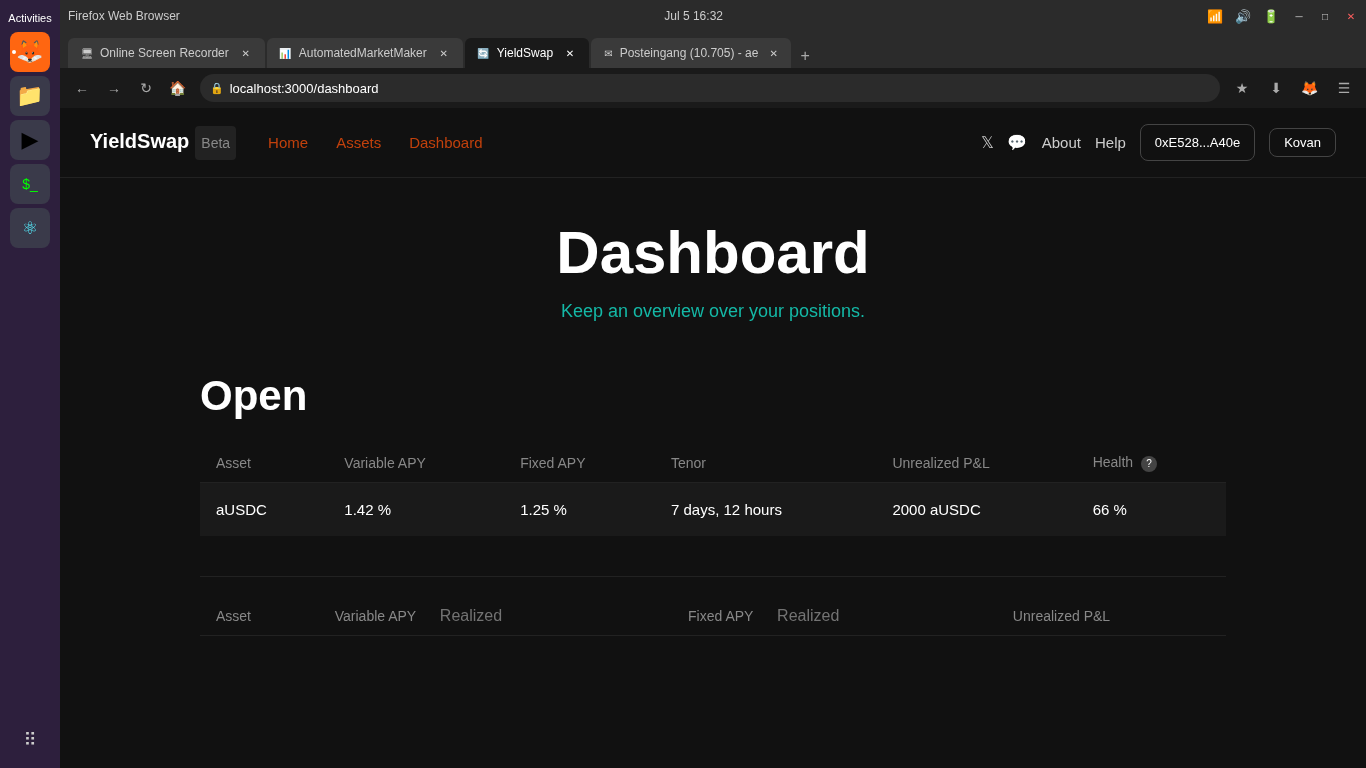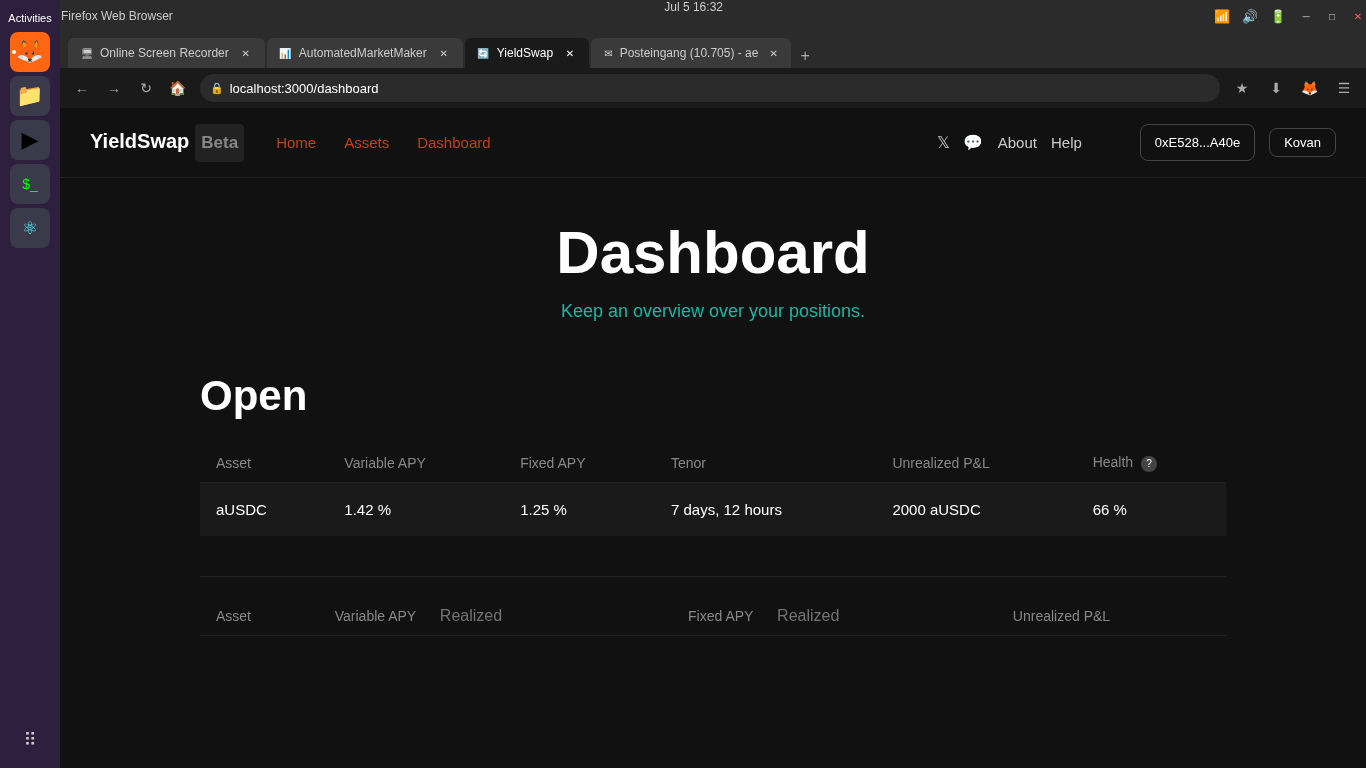--- a/index.html
+++ b/index.html
@@ -44,21 +44,22 @@
       display: flex;
       flex-direction: column;
       background: #1e1e1e;
     }
 
     
     .title-bar {
       height: 32px;
       background: #2b2b2b;
       display: flex;
-      padding: 0 1px;
+      align-items: center;
+      padding: 0 8px;
       gap: 8px;
     }
     .title-bar-left {
       display: flex; align-items: center; gap: 8px;
       font-size: 12px; color: #ccc;
     }
     .title-bar-center {
       flex: 1; text-align: center;
       font-size: 12px; color: #ccc;
     }
@@ -158,21 +159,21 @@
       border-bottom: 1px solid #222;
       display: flex; align-items: center;
       padding: 0 30px;
       gap: 32px;
     }
     .app-logo {
       font-size: 20px; font-weight: 700; color: #fff;
       display: flex; align-items: baseline; gap: 6px;
     }
     .app-logo-beta {
-      font-size: 17px; font-weight: 700; color: #888;
+      font-size: 14px; font-weight: 400; color: #888;
       background: #222; border-radius: 4px; padding: 9px 6px;
     }
     .app-nav-links {
       display: flex; align-items: center; gap: 28px;
       flex: 1;
     }
     .app-nav-link {
       font-size: 15px; color: #c2410c; cursor: pointer; text-decoration: none;
     }
     .app-nav-right {
@@ -184,21 +185,20 @@
     .about-link, .help-link {
       font-size: 15px; color: #ccc; cursor: pointer;
     }
     .wallet-btn {
       border: 1px solid #444;
       border-radius: 8px;
       padding: 10px 14px;
       font-size: 13px; color: #fff;
       cursor: pointer;
       background: transparent;
-      margin-left: 44px;
     }
     .network-btn {
       border: 1px solid #444;
       border-radius: 8px;
       padding: 6px 14px;
       font-size: 13px; color: #fff;
       cursor: pointer;
       background: transparent;
     }
 

